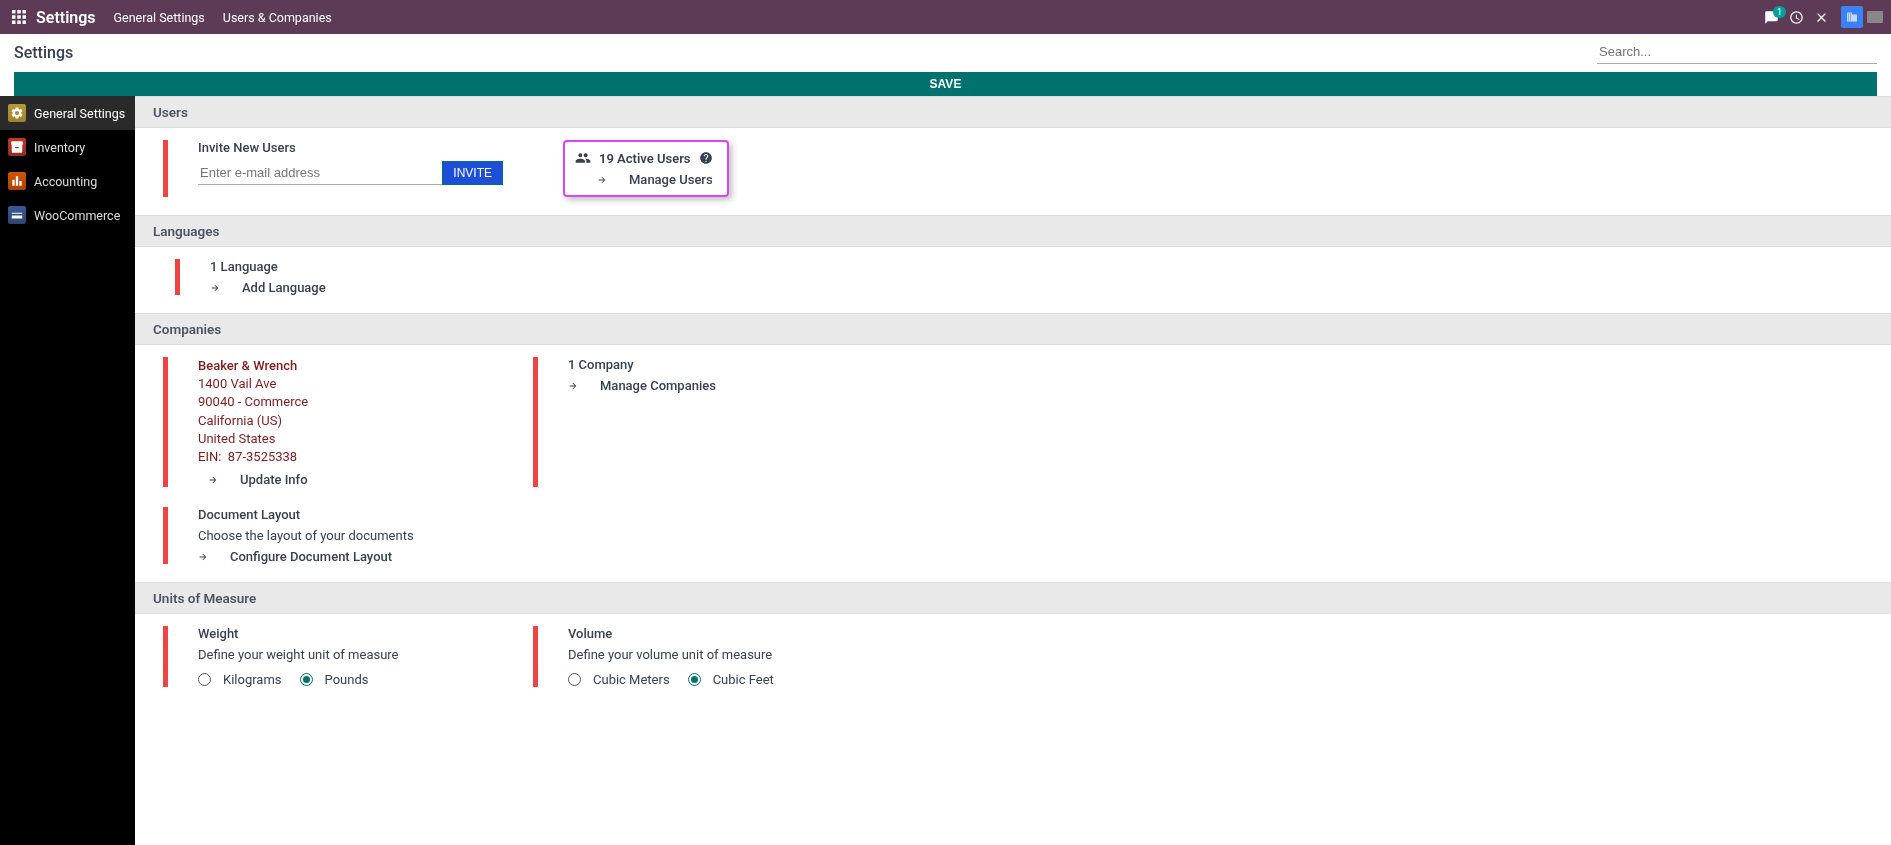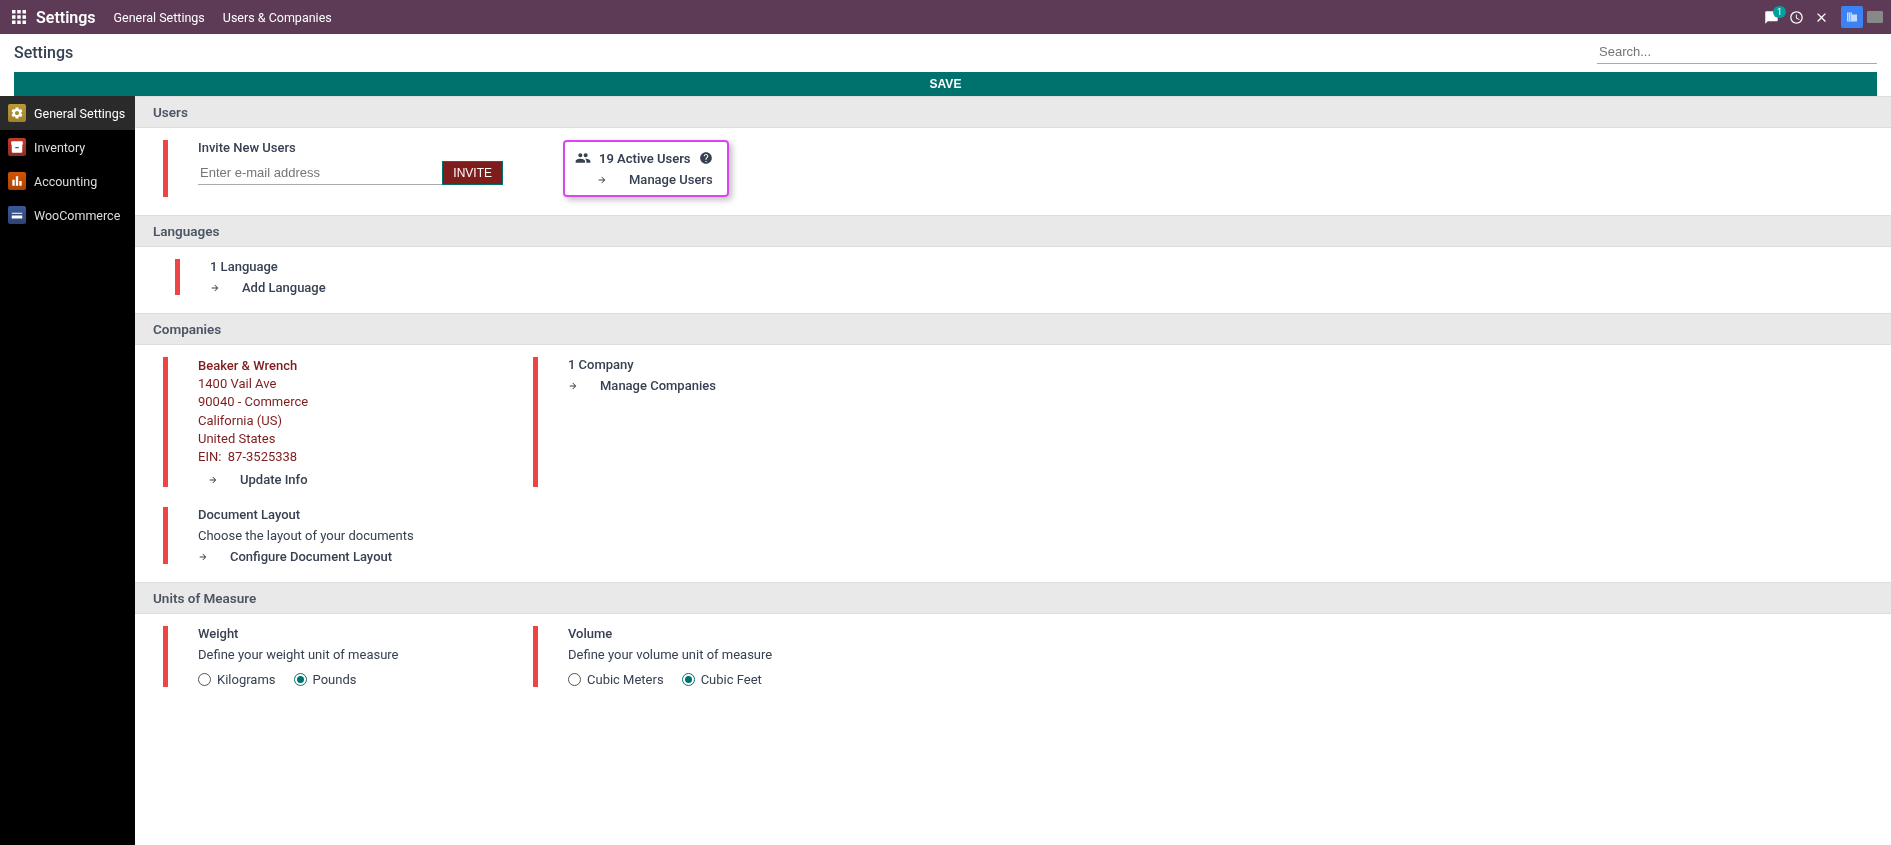--- a/index.html
+++ b/index.html
@@ -19,21 +19,21 @@
 .topbar .avatar-flag { width: 16px; height: 12px; background: #888; margin-left: 4px; border-radius: 1px; }
 
 .controlbar { height: 62px; display: flex; flex-direction: column; padding: 6px 14px 0 14px; }
 .controlbar .row1 { display: flex; align-items: center; justify-content: space-between; }
 .breadcrumb { font-size: 16px; font-weight: 500; color: #374151; }
 .search-wrap { width: 280px; }
 .search-input { width: 100%; border: none; border-bottom: 1px solid #aaa; font-size: 13px; padding: 4px 2px; outline: none; background: transparent; }
 .controlbar .row2 { margin-top: 8px; display: flex; gap: 8px; flex-direction: column; }
 .btn { font-size: 12px; font-weight: 600; padding: 4px 10px; border: 1px solid transparent; cursor: pointer; }
 .btn-primary { background: #00726e; color: #fff; border-color: #00726e; }
-.btn-primary-sm { background: #7f1d1d; color: #fff; border: 1px solid #00726e; padding: 4px 10px; font-size: 12px; cursor: pointer; }
+.btn-primary-sm { background: #1d4ed8; color: #fff; border: 1px solid #00726e; padding: 4px 10px; font-size: 12px; cursor: pointer; }
 .btn-secondary { background: transparent; color: #374151; }
 
 .main { display: flex; height: calc(100vh - 96px); }
 .sidebar { width: 135px; background: #000; color: #ddd; }
 .side-item { display: flex; align-items: center; padding: 8px 8px; font-size: 12.5px; cursor: pointer; gap: 8px; }
 .side-item.active { background: #2a2a2a; color: #fff; }
 .side-icon { width: 18px; height: 18px; border-radius: 2px; display: flex; align-items: center; justify-content: center; flex-shrink: 0; }
 .side-icon svg { width: 14px; height: 14px; fill: #fff; }
 .si-general { background: linear-gradient(#b89a3a,#a0822a); }
 .si-inventory { background: linear-gradient(#c0392b,#922b21); }
@@ -57,21 +57,21 @@
 .highlight-box { border: 2px solid #d946ef; border-radius: 4px; padding: 8px 14px 8px 10px; box-shadow: 3px 3px 6px rgba(0,0,0,0.25); }
 .users-count { display: flex; align-items: center; gap: 8px; font-size: 13px; font-weight: 600; color: #374151; }
 .users-count svg, .help-icon svg { fill: #374151; }
 
 .link-action { display: flex; align-items: center; gap: 22px; font-size: 13px; color: #374151; cursor: pointer; margin-top: 6px; font-weight: 500;}
 .link-action svg { width: 10px; height: 10px; fill: #374151; }
 
 .company-info div { font-size: 13px; color: #7f1d1d; line-height: 1.4; }
 
 .radio-row { display: flex; gap: 18px; margin-top: 10px; align-items: center; }
-.radio-opt { display: flex; align-items: center; gap: 6px; font-size: 13px; cursor: pointer; }
+.radio-opt { display: flex; align-items: center; gap: 12px; font-size: 13px; cursor: pointer; }
 .radio-circle { width: 13px; height: 13px; border: 1.5px solid #555; border-radius: 50%; display: flex; align-items: center; justify-content: center; }
 .radio-circle.filled::after { content: ''; width: 7px; height: 7px; background: #00726e; border-radius: 50%; }
 .radio-circle.filled { border-color: #00726e; }
 
 .help-icon { width: 14px; height: 14px; display: inline-flex; }
 .col-padding-left-30 { padding-left: 30px; }
 </style>
 </head>
 <body>
 

